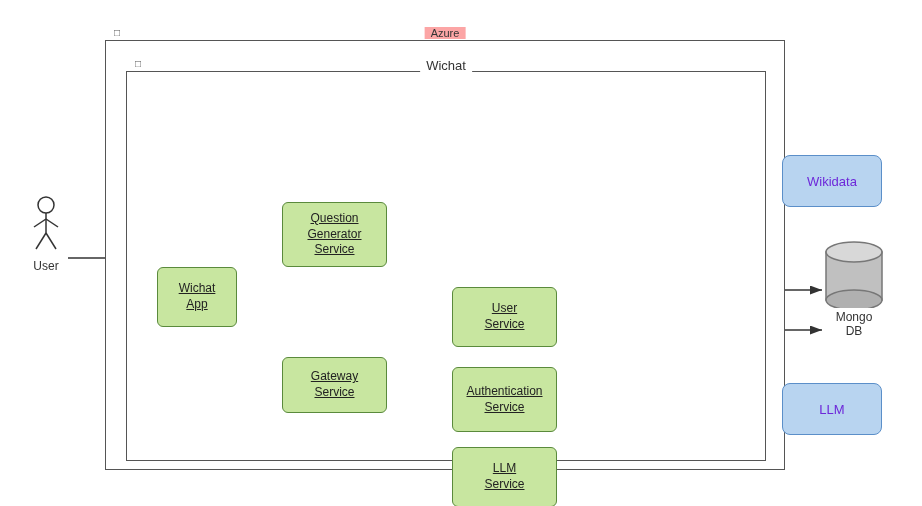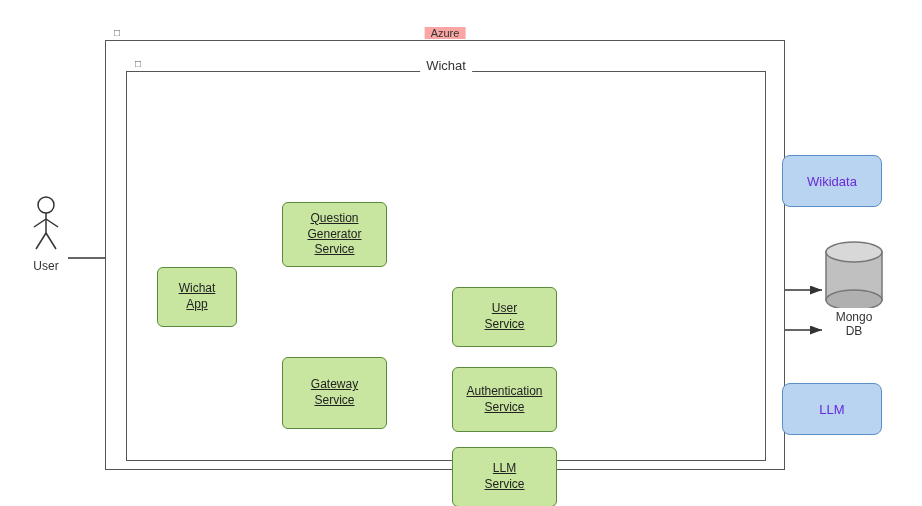--- a/index.html
+++ b/index.html
@@ -228,21 +228,21 @@
         <span style="white-space:pre-line; font-size:12px;">Wichat
 App</span>
       </div>
 
       <div class="service-box" style="left:155px; top:130px; width:105px; height:65px;">
         <span style="white-space:pre-line; font-size:12px;">Question
 Generator
 Service</span>
       </div>
 
-      <div class="service-box" style="left:155px; top:285px; width:105px; height:72px;">
+      <div class="service-box" style="left:155px; top:285px; width:105px; height:56px;">
         <span style="white-space:pre-line; font-size:12px;">Gateway
 Service</span>
       </div>
 
       <div class="service-box" style="left:325px; top:215px; width:105px; height:60px;">
         <span style="white-space:pre-line; font-size:12px;">User
 Service</span>
       </div>
 
       <div class="service-box" style="left:325px; top:295px; width:105px; height:65px;">

